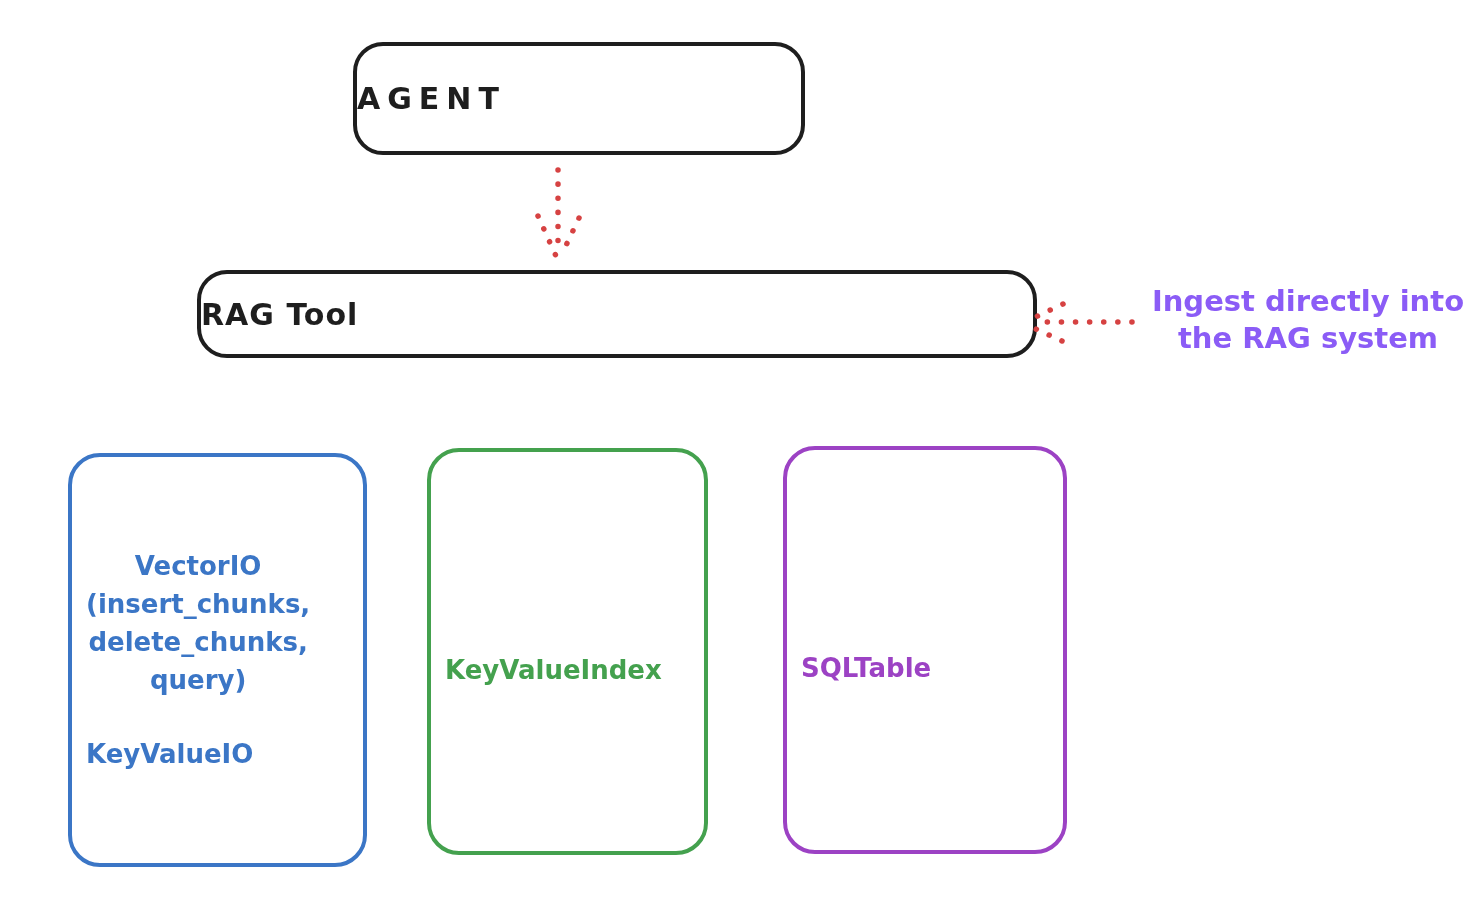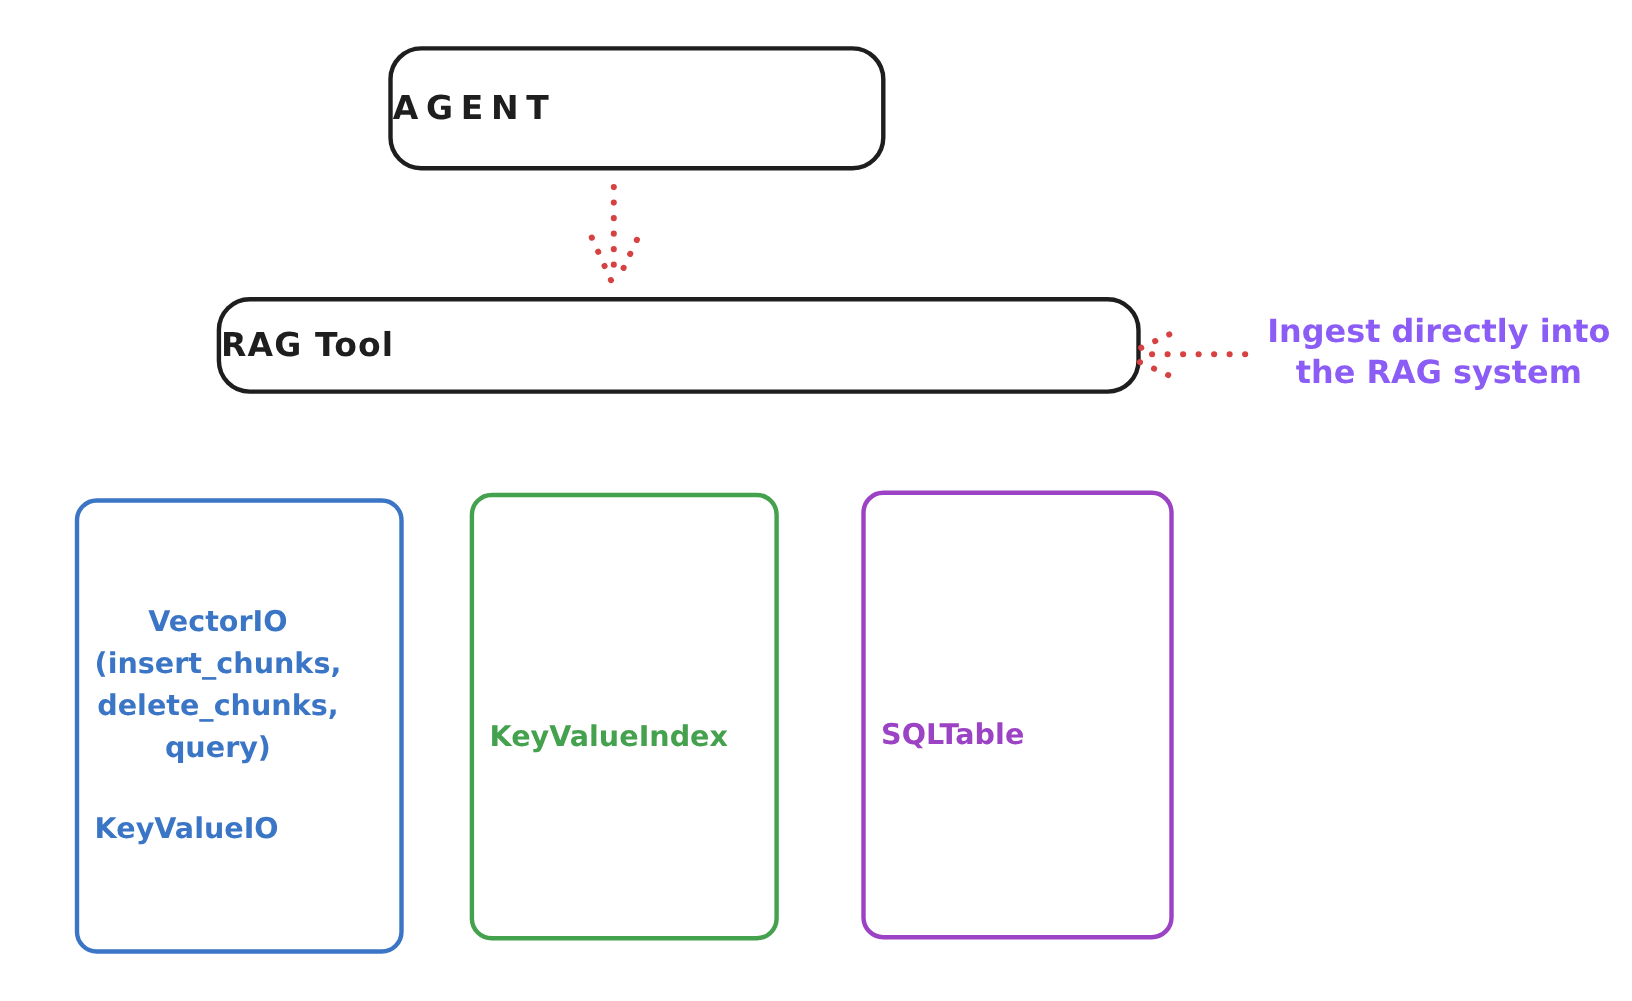--- a/index.html
+++ b/index.html
@@ -47,21 +47,21 @@
     width: 840px;
     height: 88px;
     margin-left: 42px;
   }
   .rag-box .label {
     font-size: 30px;
     font-weight: bold;
     letter-spacing: 1px;
   }
   .store {
-    border-radius: 20px;
+    border-radius: 32px;
     border: 4px solid;
     padding: 10px 14px;
   }
   .store-vector {
     left: 68px;
     top: 453px;
     width: 299px;
     height: 414px;
     border-color: #3b76c6;
     color: #3b76c6;

